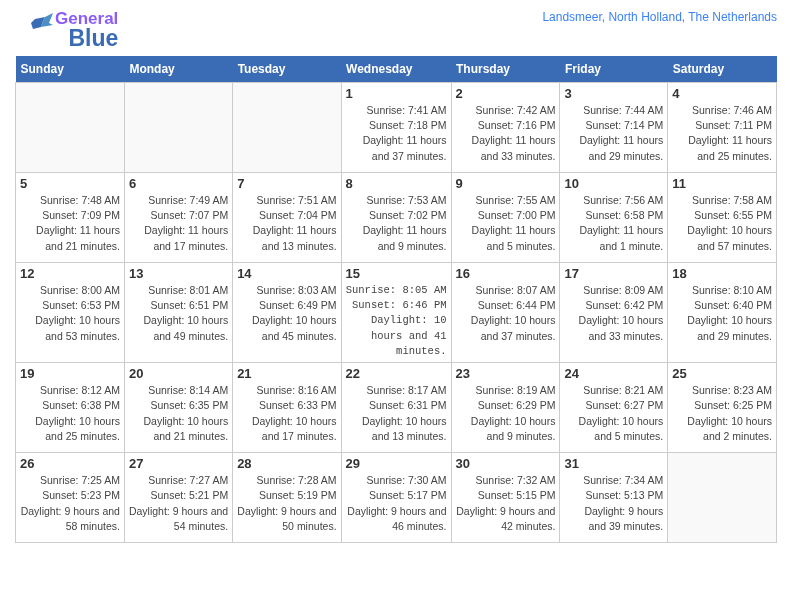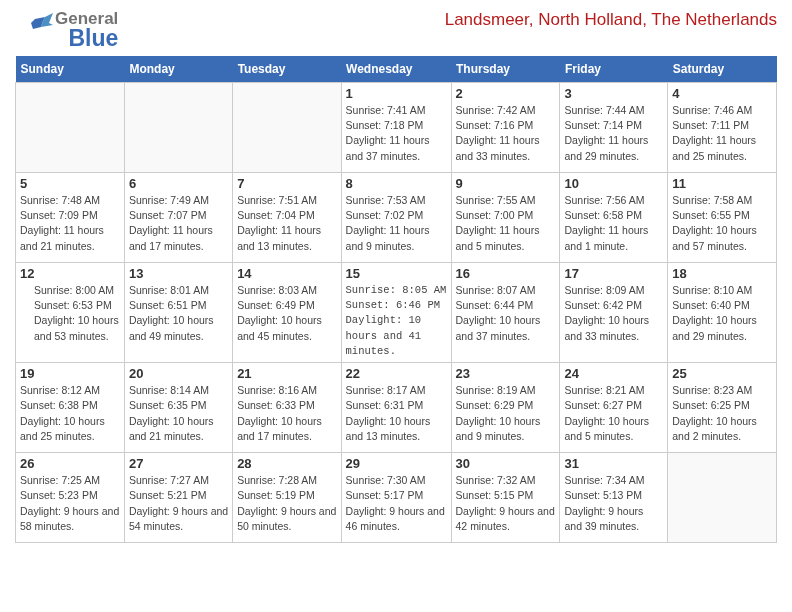--- a/index.html
+++ b/index.html
@@ -23,22 +23,22 @@
     .title-section {
       text-align: right;
     }
     .month-title {
       font-size: 36px;
       font-weight: bold;
       color: #333;
       line-height: 1.1;
     }
     .location-title {
-      font-size: 17px;
-      color: #b91c1c;
+      font-size: 12px;
+      color: #3b82f6;
     }
     table {
       width: 100%;
       border-collapse: collapse;
       font-size: 11px;
     }
     .day-header {
       background-color: #3a6bb5;
       color: white;
       font-weight: bold;
@@ -57,20 +57,21 @@
     .date-num {
       font-weight: bold;
       font-size: 13px;
       margin-bottom: 2px;
       color: #333;
     }
     .day-info {
       color: #444;
       font-size: 10.5px;
       line-height: 1.45;
+      text-align: right;
     }
     .empty-cell {
       background: #f9f9f9;
     }
     tr:last-child td {
       min-height: 80px;
     }
     .logo-wrapper {
       display: flex;
       align-items: center;
@@ -82,21 +83,21 @@
       height: 38px;
     }
     .logo-text-block {
       display: flex;
       flex-direction: column;
       line-height: 1;
     }
     .general-text {
       font-size: 17px;
       font-weight: bold;
-      color: #737373;
+      color: #8b5cf6;
     }
     .blue-text {
       font-size: 23px;
       font-weight: bold;
       color: #3a6bb5;
       text-align: right;
     }
   </style>
 </head>
 <body>

